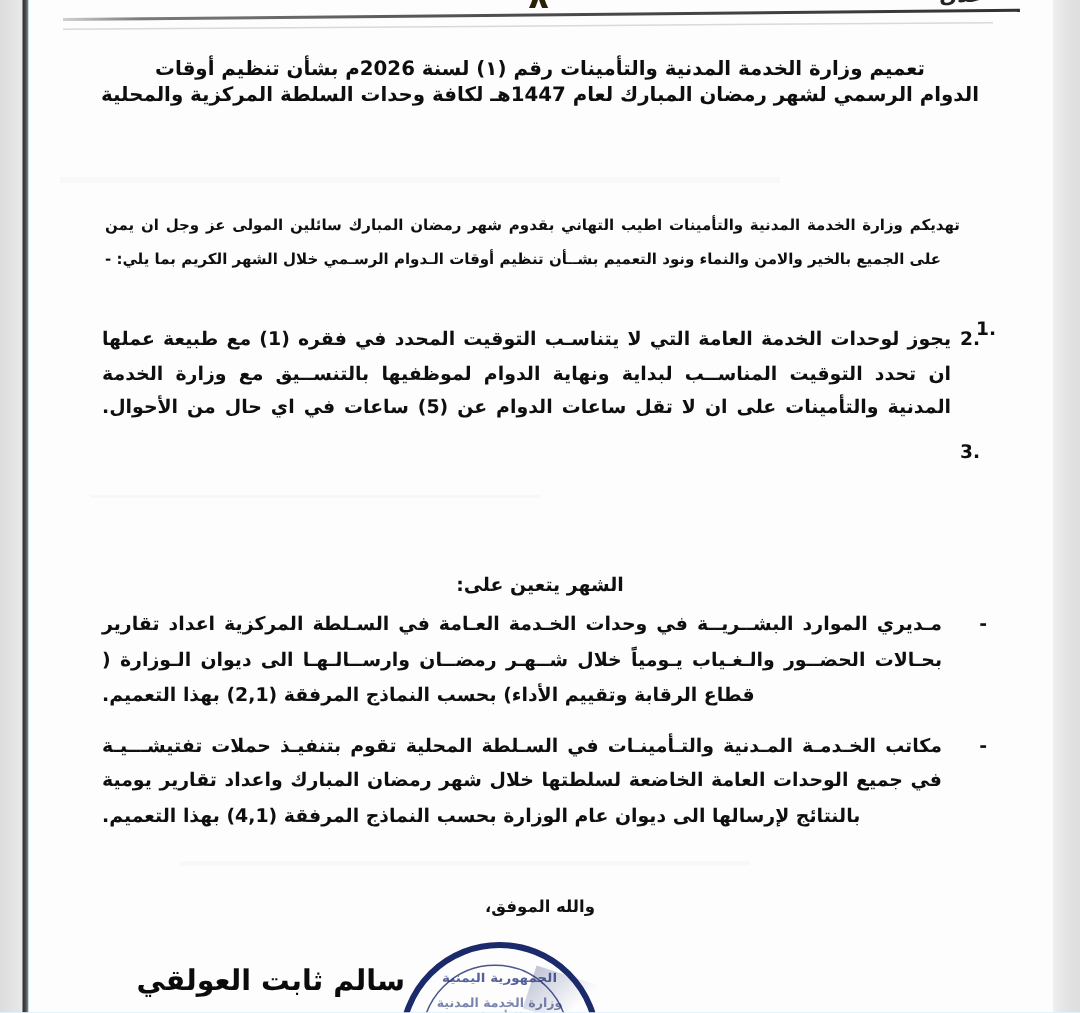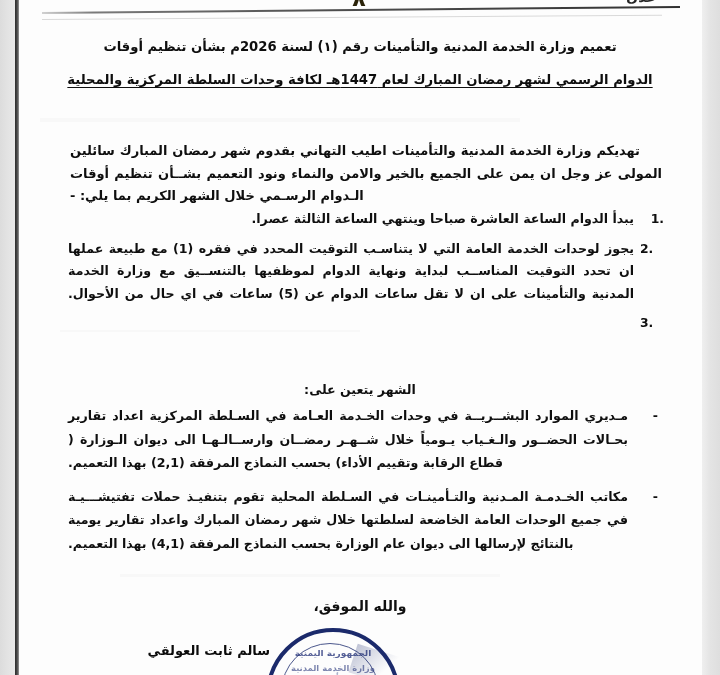--- a/index.html
+++ b/index.html
@@ -100,31 +100,29 @@
     text-align: center;
   }
   .title-line {
     font-size: 13.2px;
     font-weight: 700;
     line-height: 17px;
     color: #0e0e0e;
     letter-spacing: -0.1px;
   }
   .title-line.second {
-    margin-top: 16px;
-    text-decoration: underline;
     text-underline-offset: 3px;
     text-decoration-thickness: 1px;
   }
 
   .intro {
     position: absolute;
     top: 140px; right: 28px;
     width: 592px;
-    font-size: 13px;
+    font-size: 10px;
     font-weight: 700;
     line-height: 22.5px;
     text-align: justify;
     text-align-last: left;
     color: #0f0f0f;
     text-indent: 22px;
   }
 
   .numbered {
     position: absolute;
@@ -188,28 +186,28 @@
     position: absolute;
     right: 6px; top: 0;
     font-size: 12.6px;
     font-weight: 700;
   }
 
   .closing {
     position: absolute;
     top: 598px; left: 0; right: 0;
     text-align: center;
-    font-size: 14px;
+    font-size: 11px;
     font-weight: 700;
     color: #101010;
   }
   .signature {
     position: absolute;
     top: 643px; right: 420px;
-    font-size: 13px;
+    font-size: 19px;
     font-weight: 700;
     color: #0b0b0b;
     letter-spacing: -0.2px;
     white-space: nowrap;
   }
 
   
   .stamp {
     position: absolute;
     left: 266px; top: 628px;
@@ -282,21 +280,20 @@
     <div class="title-block">
       <div class="title-line">تعميم وزارة الخدمة المدنية والتأمينات رقم (١) لسنة 2026م بشأن تنظيم أوقات</div>
       <div class="title-line second">الدوام الرسمي لشهر رمضان المبارك لعام 1447هـ لكافة وحدات السلطة المركزية والمحلية</div>
     </div>
 
     <div class="intro">تهديكم وزارة الخدمة المدنية والتأمينات اطيب التهاني بقدوم شهر رمضان المبارك سائلين المولى عز وجل ان يمن على الجميع بالخير والامن والنماء ونود التعميم بشــأن تنظيم أوقات الـدوام الرسـمي خلال الشهر الكريم بما يلي: -</div>
 
     <ol class="numbered">
       <li>
         <span class="num">1.</span>
-        <span>يبدأ الدوام الساعة العاشرة صباحا وينتهي الساعة الثالثة عصرا.</span>
       </li>
       <li class="justify-both">
         <span class="num">2.</span>
         <span>يجوز لوحدات الخدمة العامة التي لا يتناسـب التوقيت المحدد في فقره (1) مع طبيعة عملها ان تحدد التوقيت المناســب لبداية ونهاية الدوام لموظفيها بالتنســيق مع وزارة الخدمة المدنية والتأمينات على ان لا تقل ساعات الدوام عن (5) ساعات في اي حال من الأحوال.</span>
       </li>
       <li class="justify-both">
         <span class="num">3.</span>
       </li>
     </ol>
 

